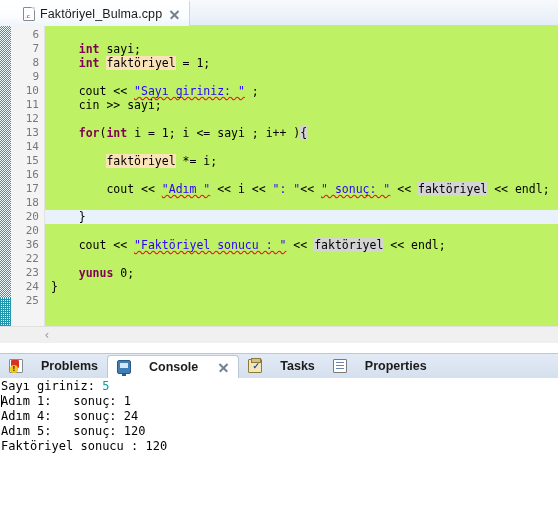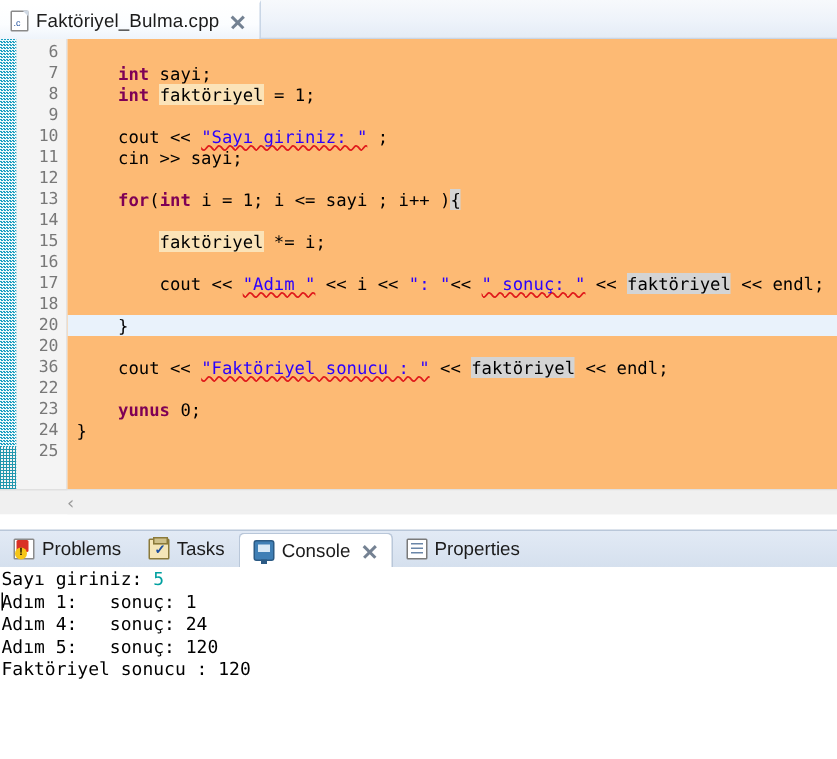--- a/index.html
+++ b/index.html
@@ -15,21 +15,21 @@
 
   
   .editor-tabbar {
     position: absolute; left:0; top:0; width:558px; height:26px;
     background: linear-gradient(to bottom, #f7f9fc 0%, #eef3fa 55%, #e4ecf6 100%);
     border-bottom: 1px solid #c9d6e6;
   }
   .editor-tab {
     position:absolute; left:0; top:0; height:26px;
     display:flex; align-items:center; gap:5px;
-    padding: 0 9px 0 7px;
+    padding: 0 9px 0 23px;
     background: linear-gradient(to bottom, #ffffff 0%, #fbfdff 60%, #eef4fb 100%);
     border-right:1px solid #c9d6e6;
     border-top: 2px solid #ffffff;
   }
   .editor-tab .tab-title {
     font-size: 12.5px; color:#1b1b1b; letter-spacing:0.1px; white-space:nowrap;
   }
   .file-icon {
     width:12px; height:14px; position:relative; flex:none;
     background:#ffffff; border:1px solid #8a8a8a; border-radius:1px;
@@ -76,21 +76,21 @@
   .gutter{
     width:34px; flex:none; background:#f4f4f4; border-right:1px solid #e3e3e3;
     padding-top:2px;
   }
   .gutter .ln{
     height:14px; line-height:14px; text-align:right; padding-right:5px;
     font-family:"DejaVu Sans Mono","Liberation Mono",monospace;
     font-size:11px; color:#787878;
   }
   .code-area{
-    flex:1; position:relative; background:#fdba74; padding-top:2px; overflow:hidden;
+    flex:1; position:relative; background:#bef264; padding-top:2px; overflow:hidden;
   }
   .code-line{
     height:14px; line-height:14px; white-space:pre;
     font-family:"DejaVu Sans Mono","Liberation Mono",monospace;
     font-size:11.5px; color:#000000; padding-left:6px;
   }
   .code-line.cursorline{ background:#e9f2fb; }
 
   .kw       { color:#7f0055; font-weight:bold; }
   .str      { color:#2a00ff; text-decoration: underline wavy #e01b1b; text-decoration-skip-ink:none; }
@@ -117,22 +117,22 @@
   }
 
   
   .view-tabbar{
     position:absolute; left:0; top:353px; width:558px; height:25px;
     background: linear-gradient(to bottom,#e2eaf5 0%, #d5e0ee 100%);
     border-top:1px solid #b9c7d9;
     display:flex; align-items:stretch;
   }
   .view-tab{
-    display:flex; align-items:center; gap:5px; padding:0 9px;
-    font-size:12.5px; color:#1b1b1b; white-space:nowrap;
+    display:flex; align-items:center; gap:18px; padding:0 9px;
+    font-size:12.5px; color:#1b1b1b; white-space:nowrap;font-weight:bold;
   }
   .view-tab.active{
     background:#ffffff;
     border:1px solid #b9c7d9; border-bottom:none;
     border-radius:4px 4px 0 0;
     margin-top:1px;
   }
   .vt-icon{ width:14px;height:14px;flex:none;position:relative; }
   
   .ic-problems{
@@ -270,28 +270,28 @@
     <div class="track"></div>
     <div class="larrow">‹</div>
   </div>
   <div class="editor-bottom-pad"></div>
 
   <div class="view-tabbar" id="view-tabbar">
       <div class="view-tab">
         <span class="vt-icon ic-problems"></span>
         <span>Problems</span>
       </div>
-      <div class="view-tab">
-        <span class="vt-icon ic-tasks"></span>
-        <span>Tasks</span>
-      </div>
       <div class="view-tab active">
         <span class="vt-icon ic-console"></span>
         <span>Console</span>
         <span class="close-x outline"></span>
+      </div>
+      <div class="view-tab">
+        <span class="vt-icon ic-tasks"></span>
+        <span>Tasks</span>
       </div>
       <div class="view-tab">
         <span class="vt-icon ic-properties"></span>
         <span>Properties</span>
       </div>
     </div>
 
   <div class="console-panel">
     <div class="console-out" id="console-out">
         <div class="cl"><span>Sayı giriniz: </span><span class="inp">5</span></div>

